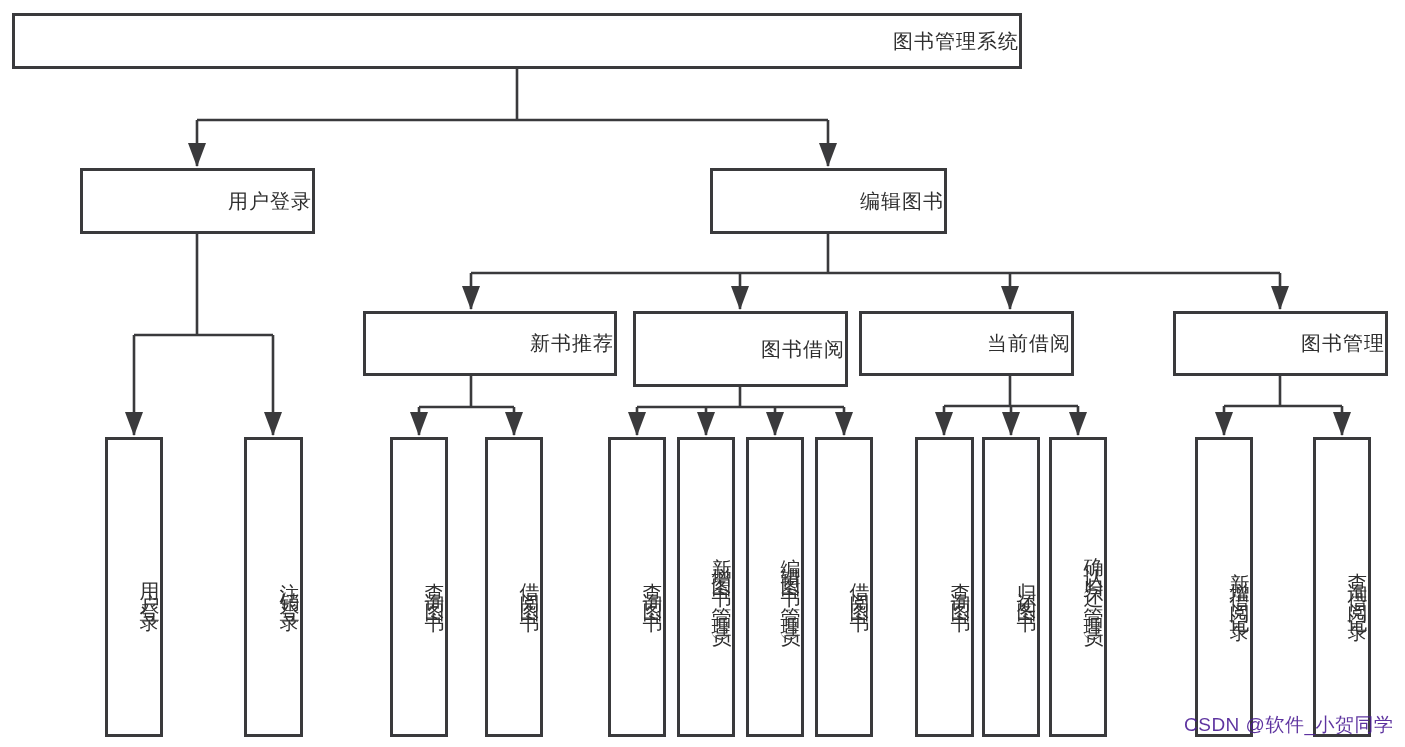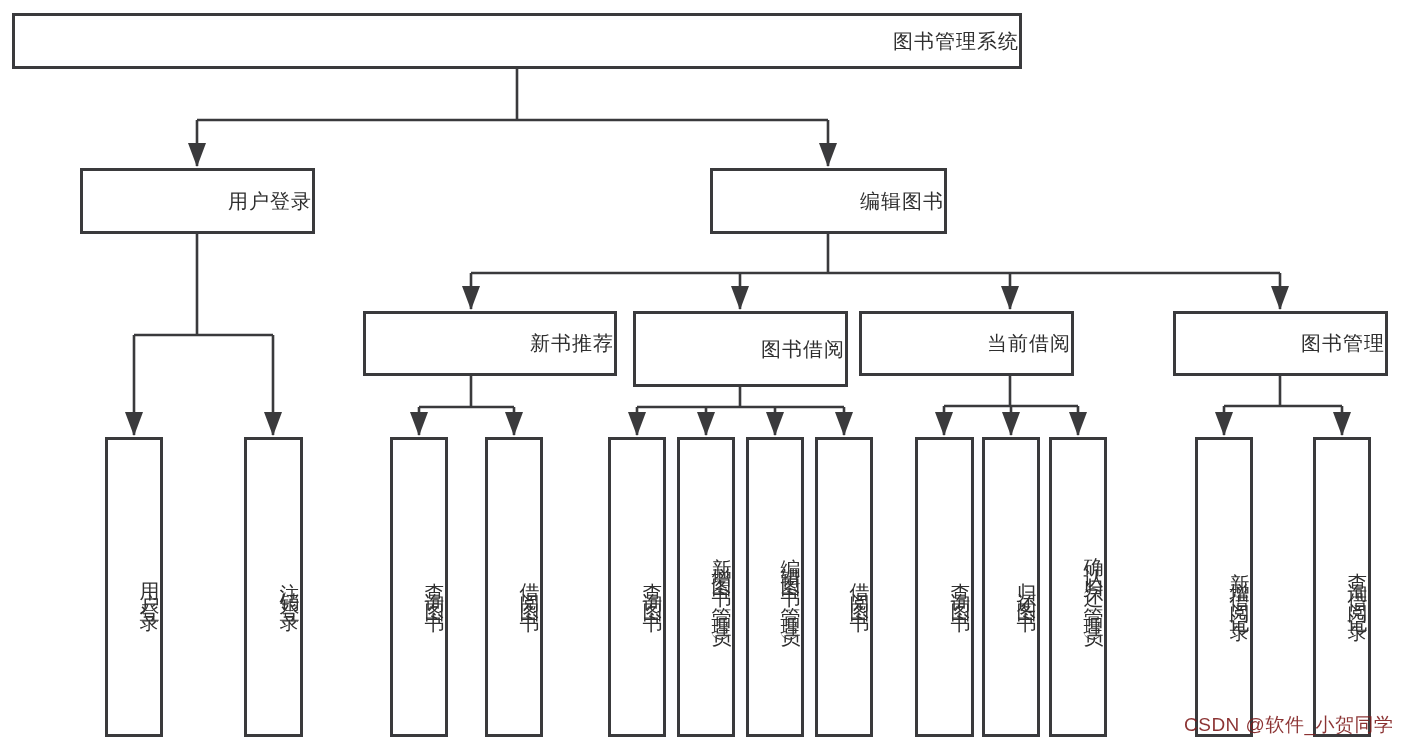--- a/index.html
+++ b/index.html
@@ -44,21 +44,21 @@
     text-orientation: mixed;
     font-size: 20px;
     letter-spacing: 10px;
     line-height: 1;
   }
   .watermark {
     position: absolute;
     left: 1184px;
     top: 712px;
     font-size: 19px;
-    color: #7f1d1d;
+    color: #4c1d95;
     opacity: 0.9;
     white-space: nowrap;
     z-index: 3;
     letter-spacing: 0.5px;
   }
 </style>
 </head>
 <body>
 
 <div class="canvas">

